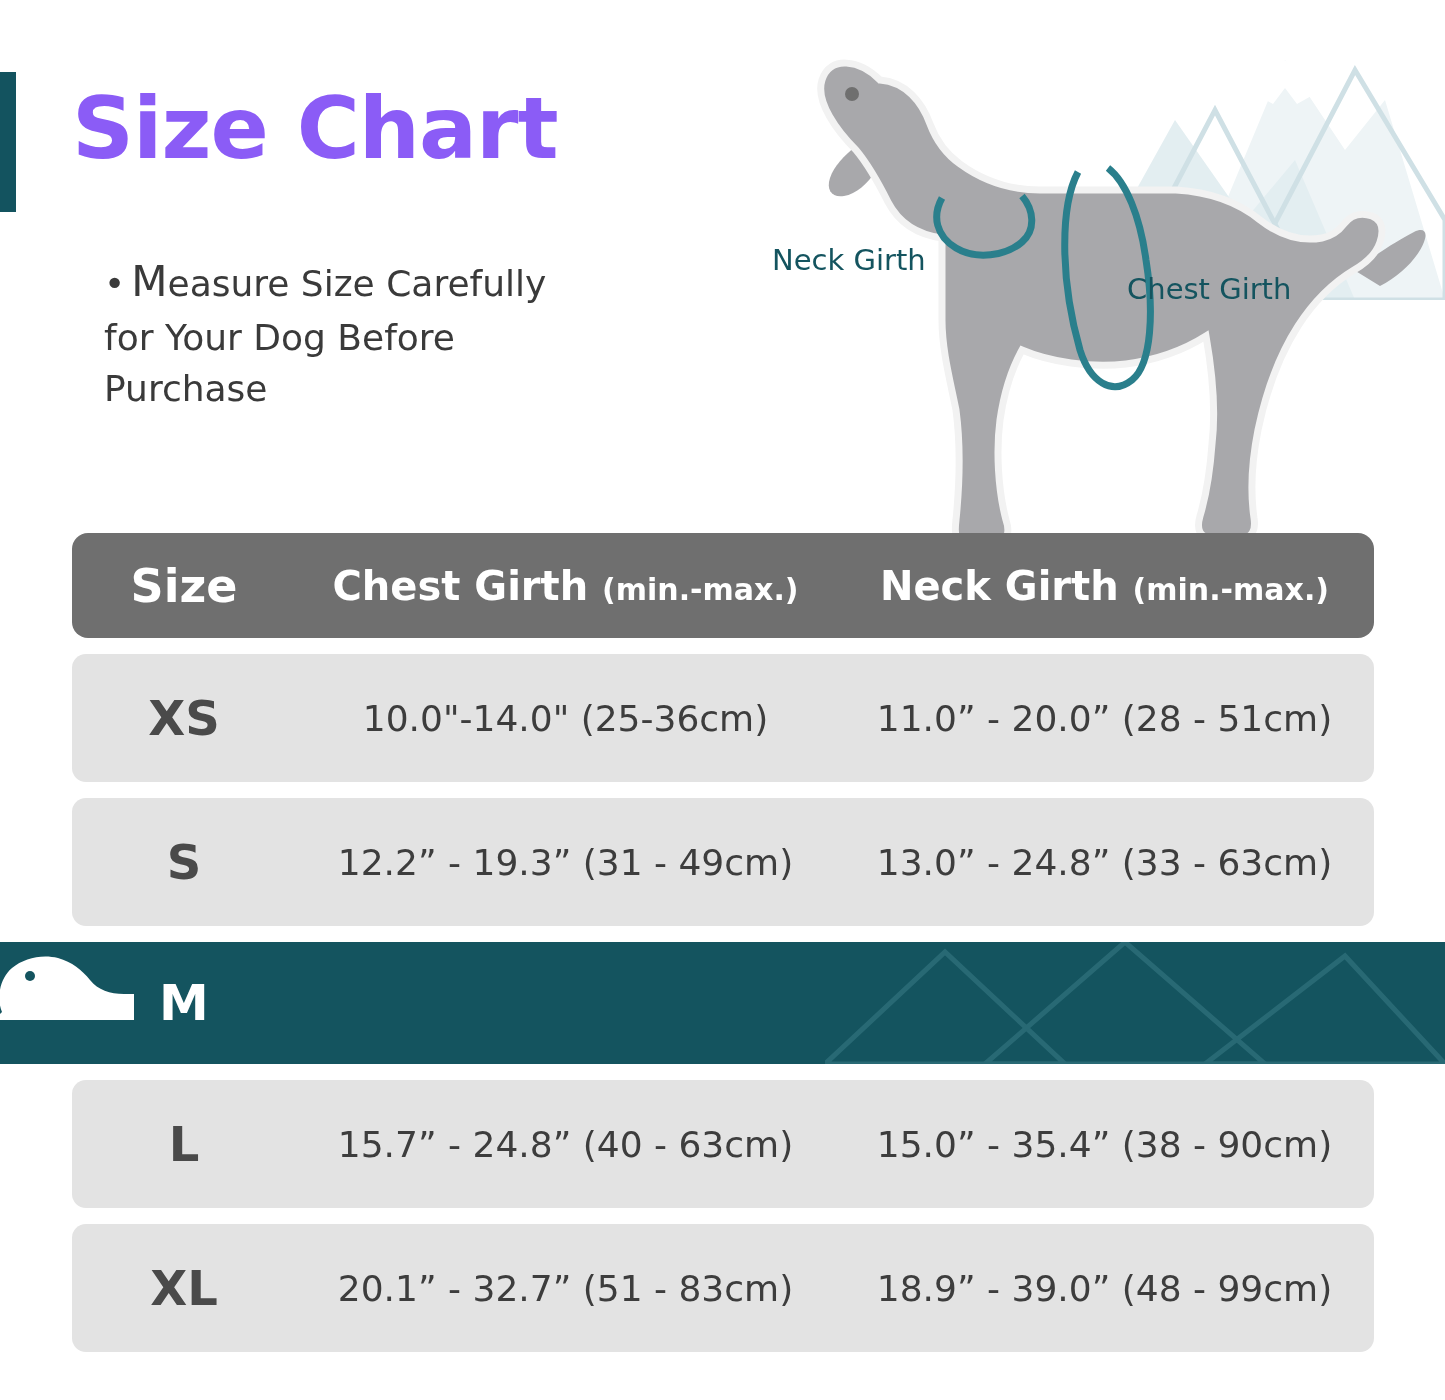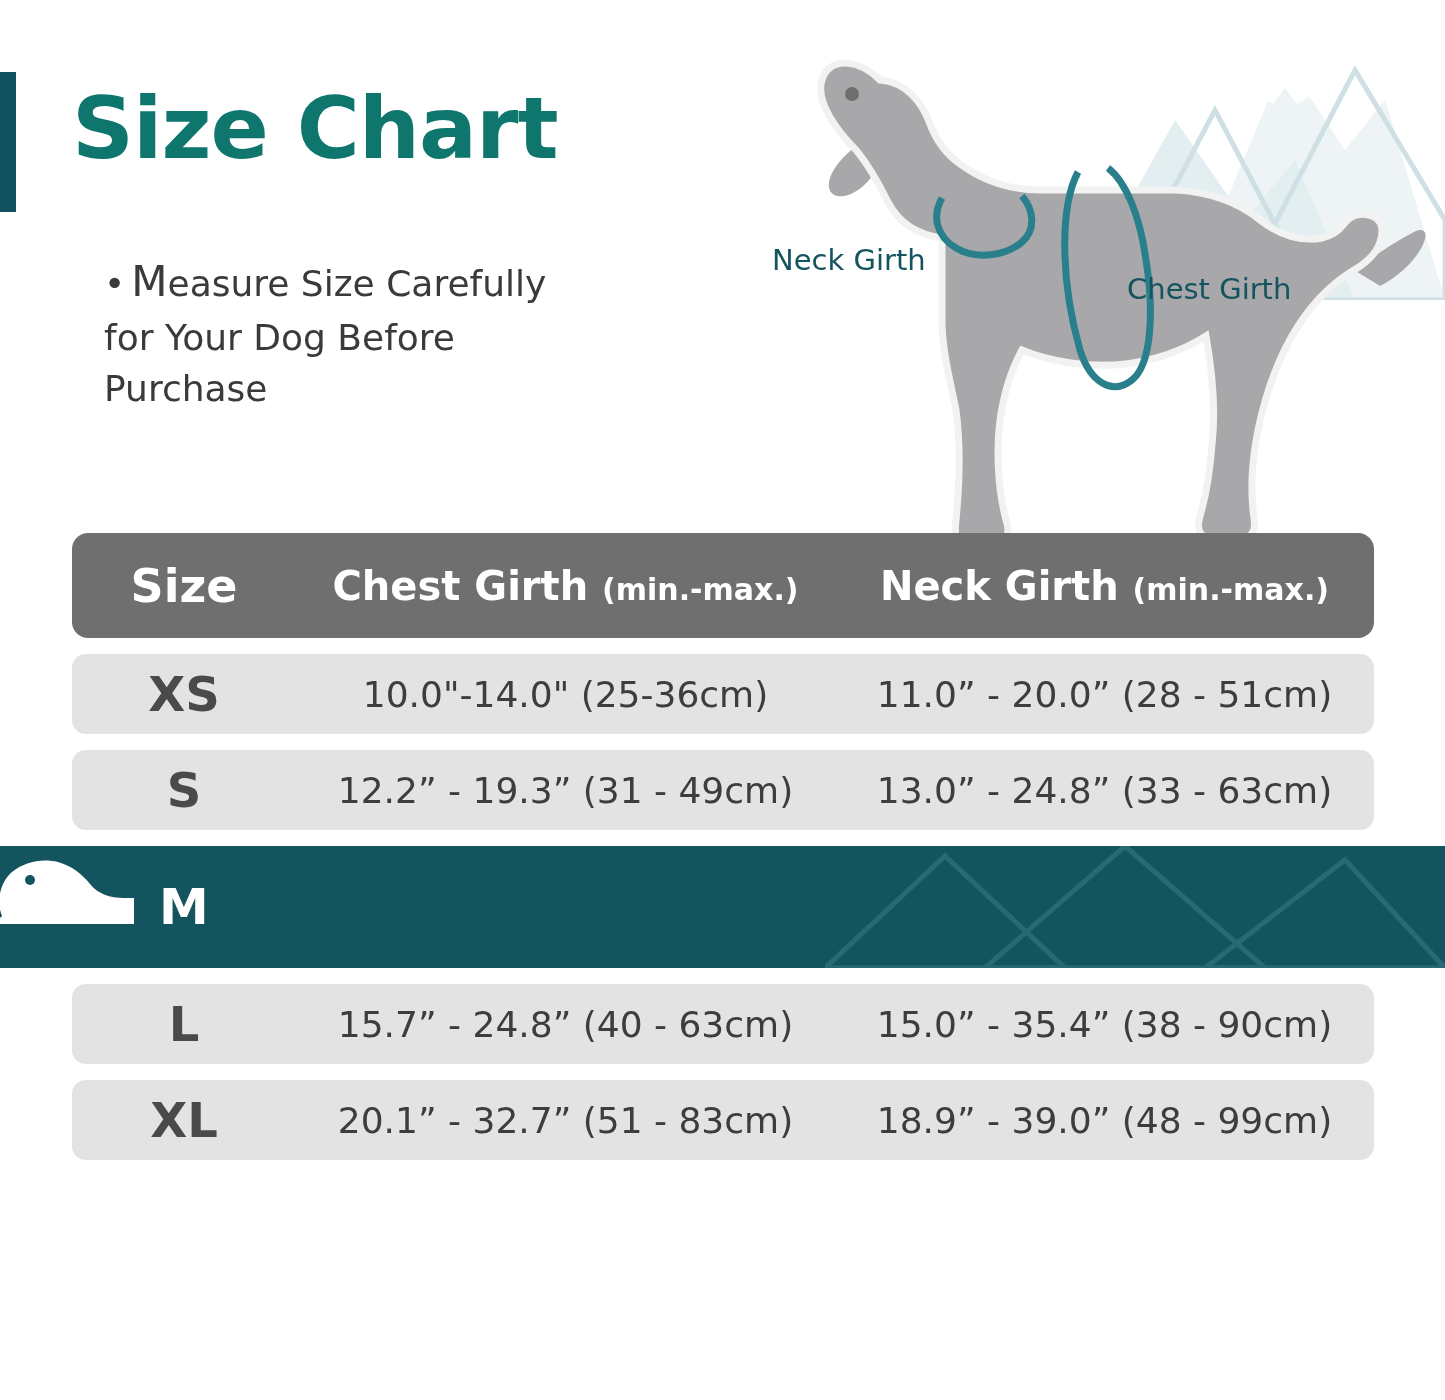--- a/index.html
+++ b/index.html
@@ -45,21 +45,21 @@
     z-index: 3;
   }
 
   
   .title {
     position: absolute;
     left: 72px;
     top: 78px;
     font-size: 86px;
     font-weight: bold;
-    color: #0f766e;
+    color: #8b5cf6;
     letter-spacing: -1px;
     font-family: "DejaVu Sans", sans-serif;
     z-index: 3;
     white-space: nowrap;
   }
 
   
   .note {
     position: absolute;
     left: 104px;
@@ -118,21 +118,21 @@
     width: 1302px;
     z-index: 3;
   }
 
   .row {
     display: flex;
     align-items: center;
     box-sizing: border-box;
     border-radius: 14px;
     margin-bottom: 16px;
-    height: 80px;
+    height: 128px;
   }
 
   .row.header {
     background: #6f6f6f;
     height: 105px;
     border-radius: 16px;
   }
 
   .row.plain {
     background: #e3e3e3;

